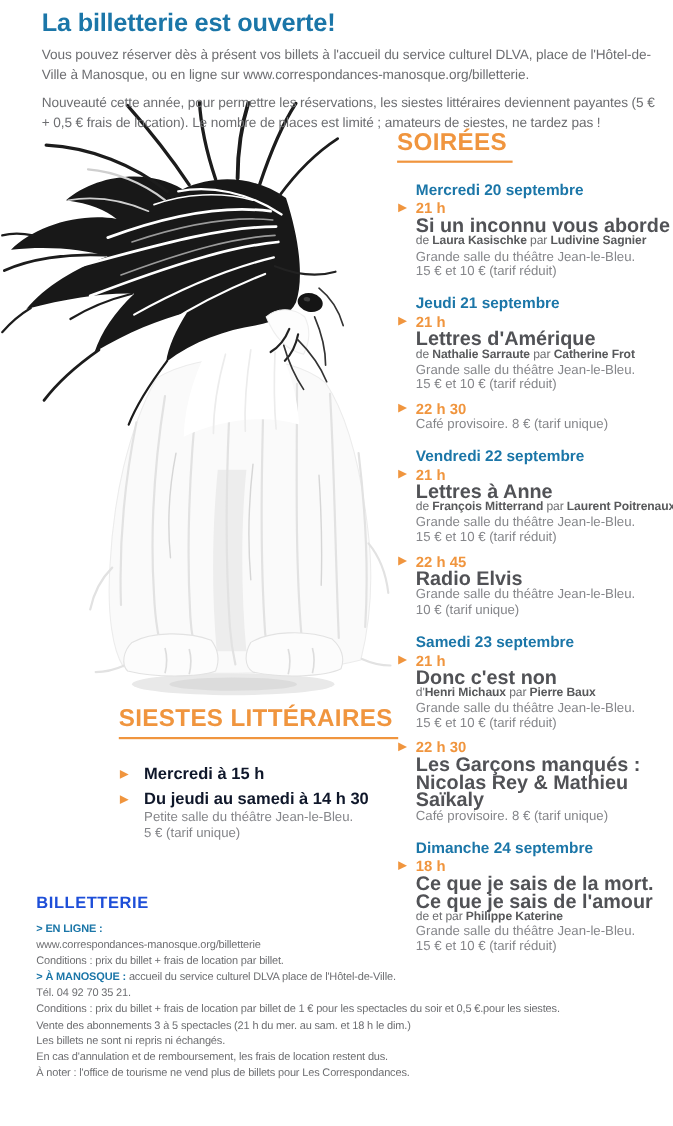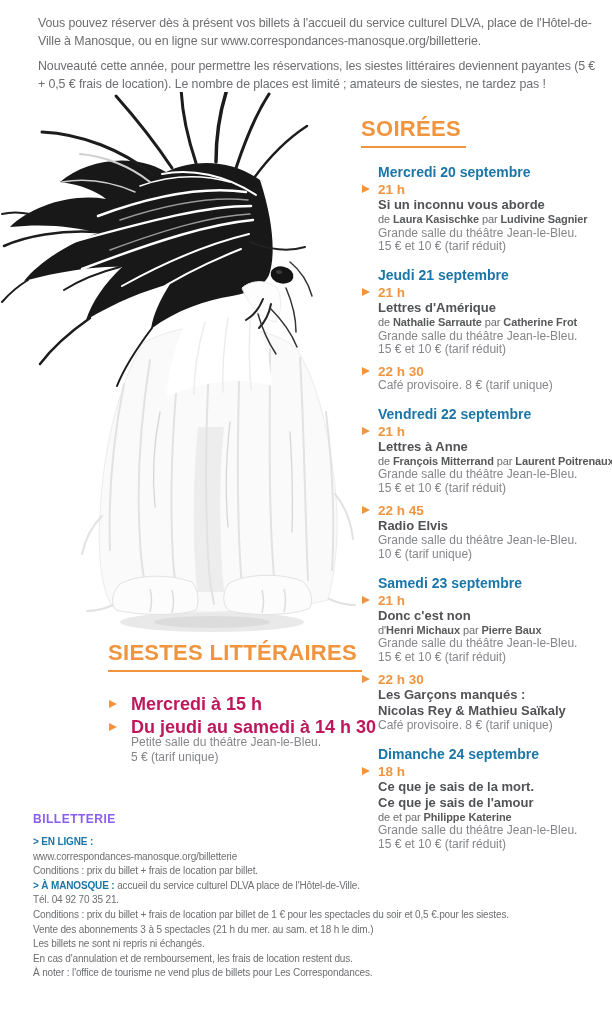--- a/index.html
+++ b/index.html
@@ -25,38 +25,38 @@
   #soirees { left:361px; top:116px; width:251px; }
   #soirees .sec-head { margin-bottom:16px; }
   .day { margin-bottom:13px; }
   .day-date { color:#1b76a8; font-size:14px; font-weight:bold; margin:0 0 2px 17px; }
   .event { position:relative; padding-left:17px; margin-bottom:7px; }
   .tri {
     position:absolute; left:1px; top:3px; width:0; height:0;
     border-left:8px solid #f0953e; border-top:4.5px solid transparent; border-bottom:4.5px solid transparent;
   }
   .ev-time { color:#f0953e; font-weight:bold; font-size:13.5px; line-height:15px; }
-  .ev-title { color:#515256; font-weight:bold; font-size:13px; line-height:16px; }
+  .ev-title { color:#515256; font-weight:bold; font-size:18px; line-height:16px; }
   .ev-credit { font-size:11px; line-height:13.5px; color:#6d6e71; white-space:nowrap; letter-spacing:-0.1px; }
   .b { font-weight:bold; color:#58595b;text-align:right; }
   .ev-detail { font-size:12px; line-height:13.8px; color:#85868a; }
 
   
   #siestes { left:108px; top:640px; width:270px; }
   #siestes .sec-head { margin-bottom:12px; }
   .s-desc { margin-left:9px; font-size:11.2px; line-height:14.5px; color:#6d6e71; white-space:nowrap; letter-spacing:-0.1px; }
   .s-items { margin-top:12px; }
   .s-item { position:relative; padding-left:23px; margin-bottom:7px; }
   .s-item .tri { top:4px; }
-  .s-label { color:#be185d; font-weight:bold; font-size:18px; line-height:16px; }
+  .s-label { color:#0f172a; font-weight:bold; font-size:15px; line-height:16px; }
   .s-detail { font-size:12px; line-height:14.5px; color:#85868a; }
 
   
   #billetterie { left:33px; top:812px; width:578px; }
-  .b-head { font-size:12px; font-weight:bold; color:#8b5cf6; letter-spacing:0.5px; margin-bottom:9px; }
+  .b-head { font-size:15px; font-weight:bold; color:#1d4ed8; letter-spacing:0.5px; margin-bottom:9px; }
   .bl { font-size:10px; line-height:14.6px; color:#6d6e71; white-space:nowrap; letter-spacing:-0.15px; }
   .lbl { color:#1b76a8; font-weight:bold; }
 
   
   #dog { left:0; top:92px; width:360px; height:545px; }
 </style>
 </head>
 <body>
 
 <svg id="dog" class="abs" viewBox="0 0 360 545" width="360" height="545" xmlns="http://www.w3.org/2000/svg">
@@ -146,20 +146,21 @@
   </g>
   <g stroke="#333333" stroke-width="1.5" fill="none" stroke-linecap="round">
     <path d="M270,216 C281,227 291,240 297,255"></path>
     <path d="M258,222 C262,236 268,250 276,262"></path>
     <path d="M290,170 C300,178 308,190 312,204"></path>
     <path d="M286,196 C292,210 296,226 296,240"></path>
   </g>
 </svg>
 
 <div id="header" class="abs">
+  <div class="page-title">La billetterie est ouverte!</div>
   <p class="intro">Vous pouvez réserver dès à présent vos billets à l'accueil du service culturel DLVA, place de l'Hôtel-de-Ville à Manosque, ou en ligne sur www.correspondances-manosque.org/billetterie.</p>
   <p class="intro">Nouveauté cette année, pour permettre les réservations, les siestes littéraires deviennent payantes (5 € + 0,5 € frais de location). Le nombre de places est limité ; amateurs de siestes, ne tardez pas !</p>
 </div>
 
 <div id="soirees" class="abs">
   <div class="sec-head">SOIRÉES</div>
 
   <div class="day">
     <div class="day-date">Mercredi 20 septembre</div>
     <div class="event">

